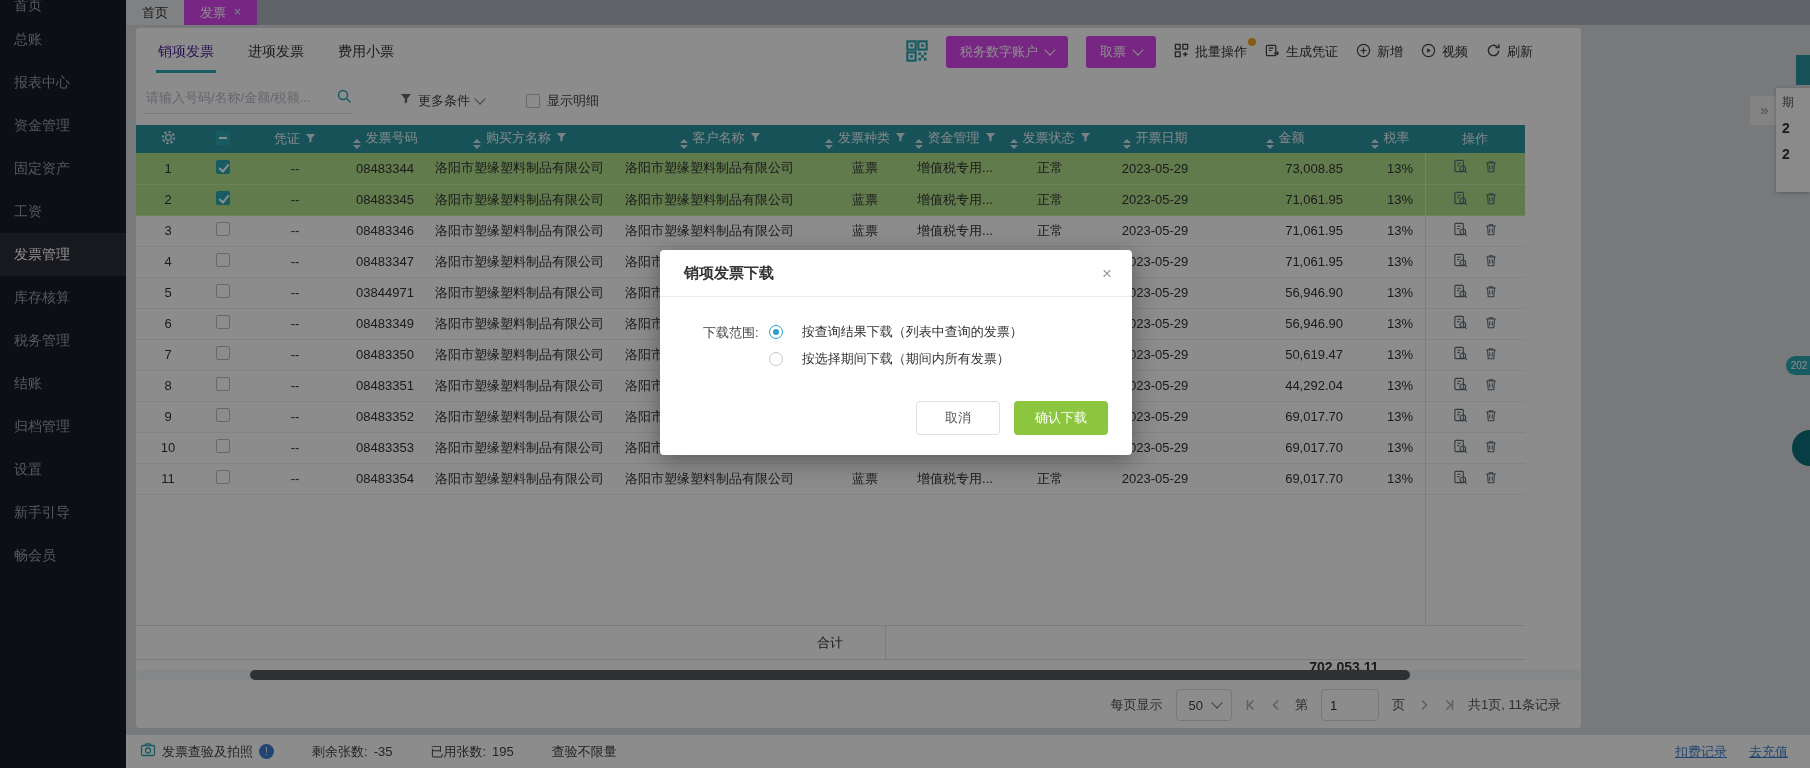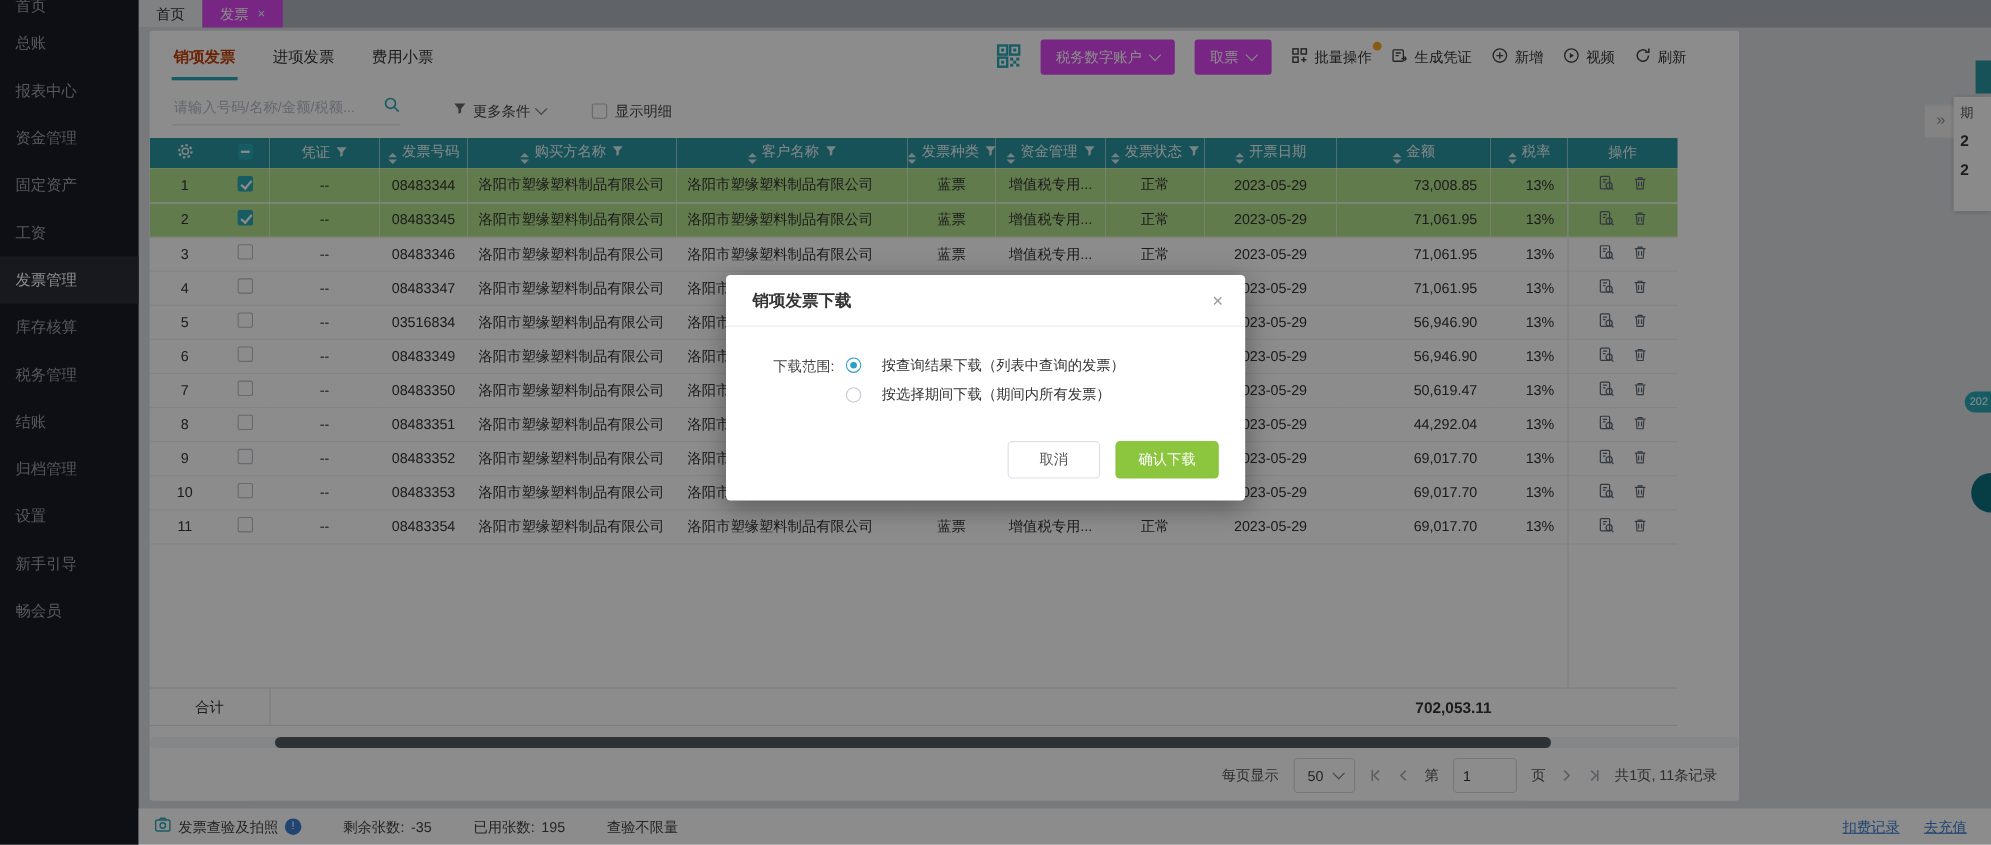--- a/index.html
+++ b/index.html
@@ -20,30 +20,30 @@
   .wtab{height:25px;padding:0 16px;font-size:13px;line-height:25px;color:#333;background:#e9ebee;cursor:pointer;}
   .wtab.active{background:#d946ef;color:#fff;display:flex;align-items:center;gap:8px;}
   .wtab .x{font-size:12px;color:#e8fbfd;cursor:pointer;}
 
   .card{position:absolute;left:10px;top:28px;width:1445px;height:700px;background:#ffffff;border-radius:3px;overflow:hidden;}
 
   
   .toolbar{position:absolute;left:0;top:0;right:0;height:48px;display:flex;align-items:center;}
   .ctabs{display:flex;gap:30px;padding-left:20px;}
   .ctab{font-size:14px;color:#333;padding:12px 2px 9px;cursor:pointer;border-bottom:3px solid transparent;}
-  .ctab.active{color:#c2410c;font-weight:bold;border-bottom-color:#2aa7b5;}
+  .ctab.active{color:#4c1d95;font-weight:normal;border-bottom-color:#2aa7b5;}
   .actions{margin-left:auto;display:flex;align-items:center;gap:18px;padding-right:48px;}
   .gbtn{display:inline-flex;align-items:center;gap:8px;height:32px;padding:0 14px;background:#d946ef;border:none;border-radius:3px;color:#fff;font-size:13px;cursor:pointer;}
   .chv{width:7px;height:7px;border-right:1.6px solid #fff;border-bottom:1.6px solid #fff;transform:rotate(45deg);margin-top:-4px;display:inline-block;}
   .chv.dark{border-color:#777;}
   .tbtn{display:inline-flex;align-items:flex-end;gap:6px;font-size:13px;color:#333;cursor:pointer;position:relative;}
   .dot{position:absolute;right:-9px;top:-5px;width:8px;height:8px;border-radius:50%;background:#f5a623;}
 
   
-  .searchrow{position:absolute;left:0;top:48px;right:0;height:49px;display:flex;align-items:center;padding-left:20px;box-sizing:border-box;}
+  .searchrow{position:absolute;left:0;top:48px;right:0;height:49px;display:flex;align-items:center;padding-left:8px;box-sizing:border-box;}
   .sinput{width:208px;border-bottom:1px solid #d9dde3;display:flex;align-items:center;padding-bottom:5px;}
   .sinput input{flex:1;border:none;outline:none;font-size:13px;color:#333;background:transparent;font-family:inherit;}
   .sinput input::placeholder{color:#b6bcc5;}
   .more{display:inline-flex;align-items:center;gap:6px;font-size:13px;color:#444;margin-left:48px;cursor:pointer;}
   .detail{display:inline-flex;align-items:center;gap:7px;font-size:13px;color:#444;margin-left:42px;cursor:pointer;}
 
   
   .cb{width:14px;height:14px;border:1px solid #b8bdc6;border-radius:2px;background:#fff;display:inline-block;position:relative;box-sizing:border-box;cursor:pointer;}
   .cb.checked{background:#2aa7b5;border-color:#2aa7b5;}
   .cb.checked::after{content:"";position:absolute;left:4px;top:1px;width:4px;height:8px;border:solid #fff;border-width:0 2px 2px 0;transform:rotate(40deg);}
@@ -60,21 +60,21 @@
   td.r{text-align:right;padding-right:12px;}
   .sort{display:inline-flex;flex-direction:column;gap:2px;margin-right:5px;vertical-align:-1px;}
   .sort i{width:0;height:0;border-left:4px solid transparent;border-right:4px solid transparent;display:block;}
   .sort .up{border-bottom:4px solid rgba(255,255,255,.8);}
   .sort .dn{border-top:4px solid rgba(255,255,255,.8);}
   .hfil{margin-left:5px;vertical-align:-1px;}
   .ops{display:inline-flex;gap:16px;align-items:center;cursor:pointer;}
   .vline{position:absolute;left:1289px;top:125px;width:1px;height:472px;background:#e3e6ea;}
 
   
-  .totalrow{position:absolute;left:0;top:597px;width:1389px;height:33px;border-top:1px solid #dfe3e8;border-bottom:1px solid #dfe3e8;display:flex;align-items:center;background:#fff;}
+  .totalrow{position:absolute;left:0;top:597px;width:1389px;height:33px;border-top:1px solid #dfe3e8;border-bottom:1px solid #dfe3e8;display:flex;align-items:center;background:#fff;flex-direction:column;}
   .totalrow .tlabel{width:109px;text-align:center;font-size:13px;color:#333;border-right:1px solid #dfe3e8;line-height:33px;height:33px;}
   .totalrow .tval{width:1110px;text-align:right;font-size:14px;font-weight:bold;color:#333;padding-right:14px;}
 
   
   .hscroll{position:absolute;left:0;top:642px;width:1445px;height:10px;background:#f3f4f6;border-radius:5px;}
   .hthumb{position:absolute;left:114px;top:0;width:1160px;height:10px;background:#575b61;border-radius:5px;cursor:grab;}
 
   
   .pager{position:absolute;left:0;top:660px;width:1445px;height:34px;display:flex;align-items:center;justify-content:flex-end;gap:13px;padding-right:20px;box-sizing:border-box;font-size:13px;color:#555;}
   .pselect{display:inline-flex;align-items:center;gap:10px;border:1px solid #d5d9e0;border-radius:4px;height:30px;padding:0 10px 0 12px;cursor:pointer;color:#444;}
@@ -415,21 +415,21 @@
                       </svg></span>
                     <span><svg width="14" height="15" viewBox="0 0 16 16" fill="none" stroke="#5c6b76" stroke-width="1.2">
                         <path d="M2.5 4h11M6 4V2.5h4V4M4 4l.8 10h6.4L12 4M6.5 6.5v5M9.5 6.5v5"></path>
                       </svg></span>
                   </span></td>
               </tr>
               <tr>
                 <td>5</td>
                 <td><span class="cb"></span></td>
                 <td>--</td>
-                <td>03516834</td>
+                <td>03844971</td>
                 <td class="l">洛阳市塑缘塑料制品有限公司</td>
                 <td class="l">洛阳市塑缘塑料制品有限公司</td>
                 <td>蓝票</td>
                 <td>增值税专用...</td>
                 <td>正常</td>
                 <td>2023-05-29</td>
                 <td class="r">56,946.90</td>
                 <td class="r">13%</td>
                 <td><span class="ops">
                     <span><svg width="15" height="15" viewBox="0 0 16 16" fill="none" stroke="#5c6b76" stroke-width="1.2">

